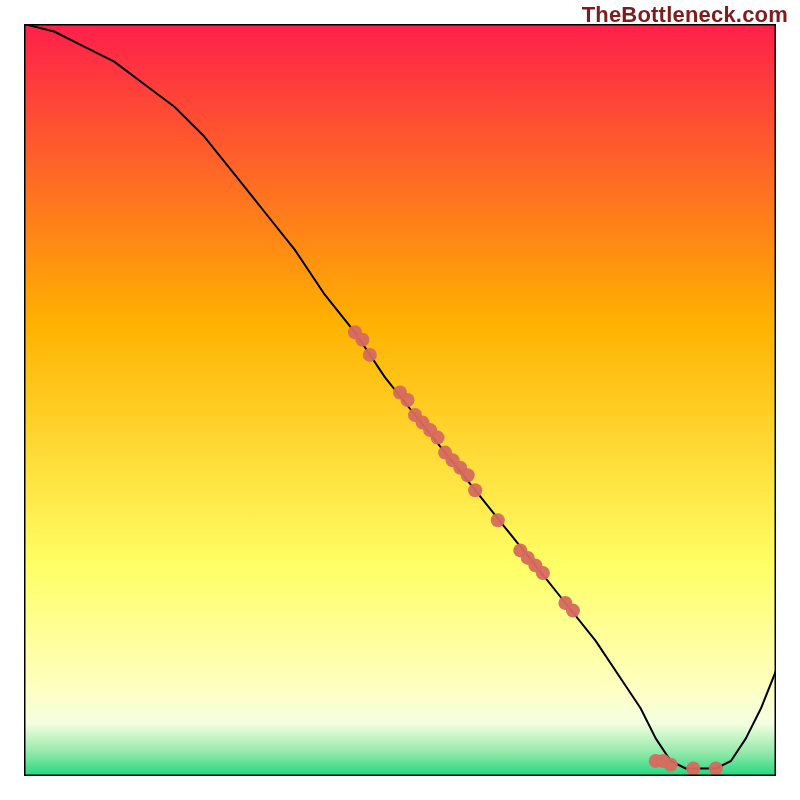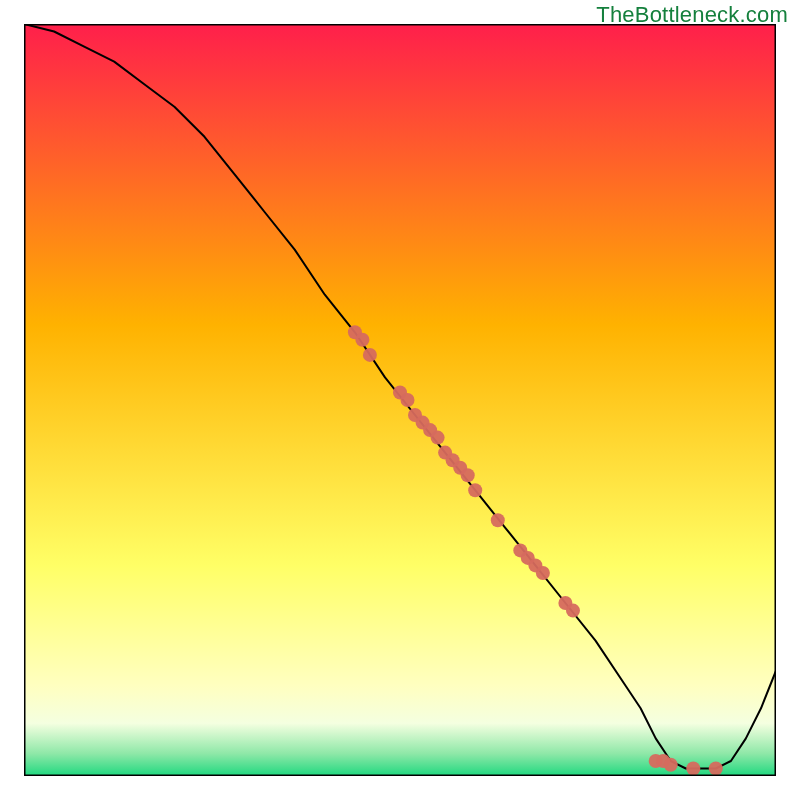--- a/index.html
+++ b/index.html
@@ -14,22 +14,22 @@
   .stage {
     position: relative;
     width: 800px;
     height: 800px;
   }
   .watermark {
     position: absolute;
     top: 2px;
     right: 12px;
     font-size: 22px;
-    font-weight: 400;
-    color: #15803d;
+    font-weight: 700;
+    color: #7f1d1d;
     letter-spacing: 0.2px;
     pointer-events: none;
   }
   .plot {
     position: absolute;
     left: 24px;
     top: 24px;
     width: 752px;
     height: 752px;
   }

